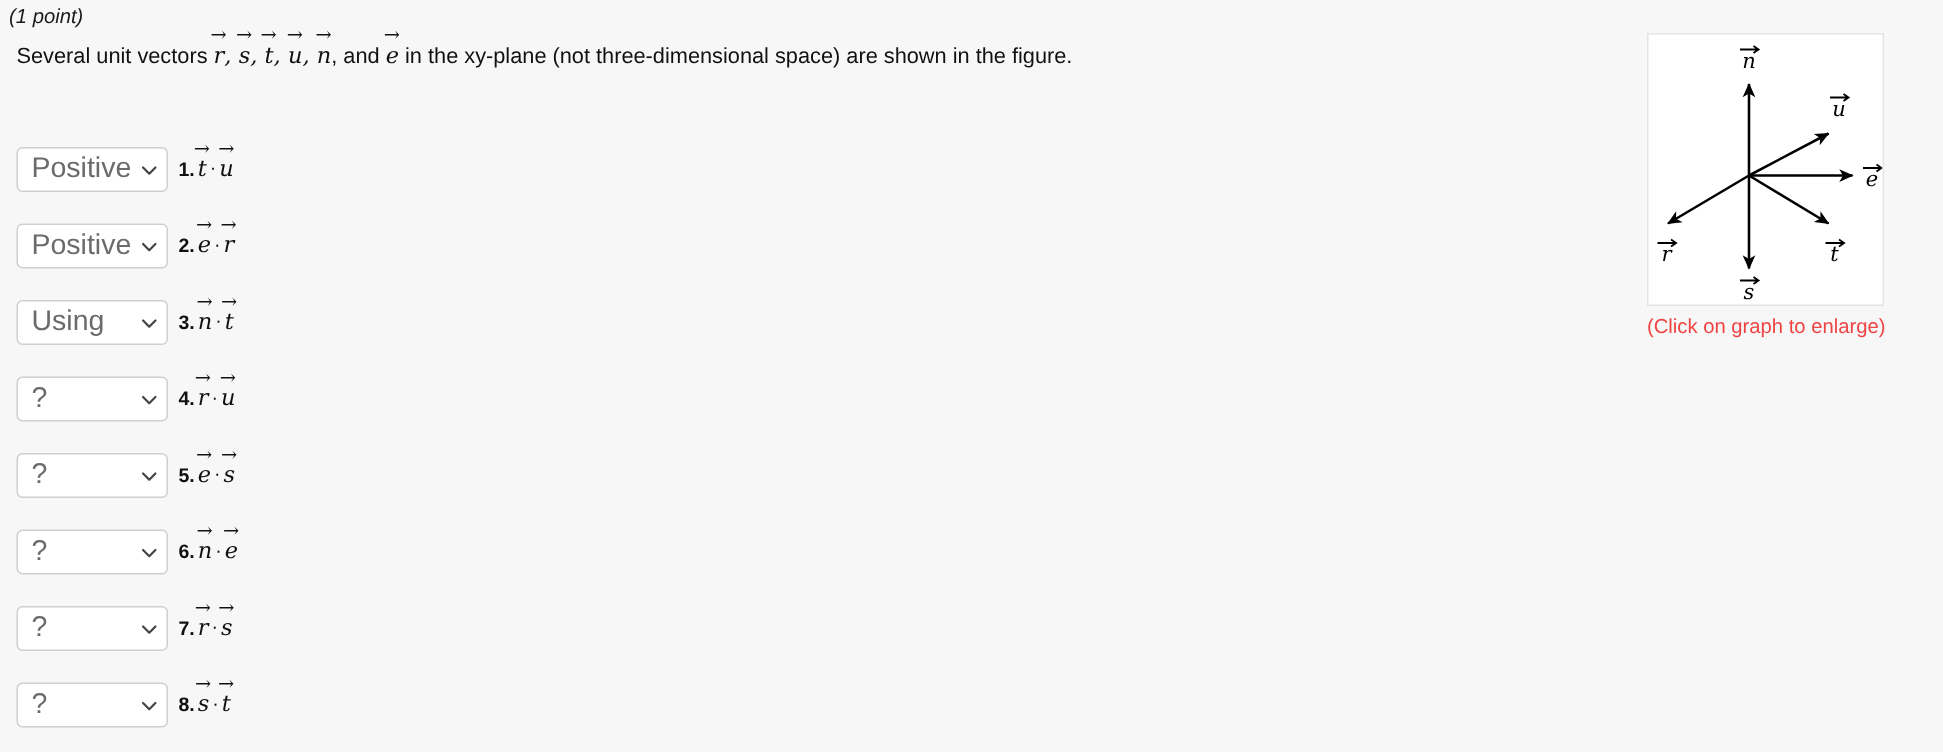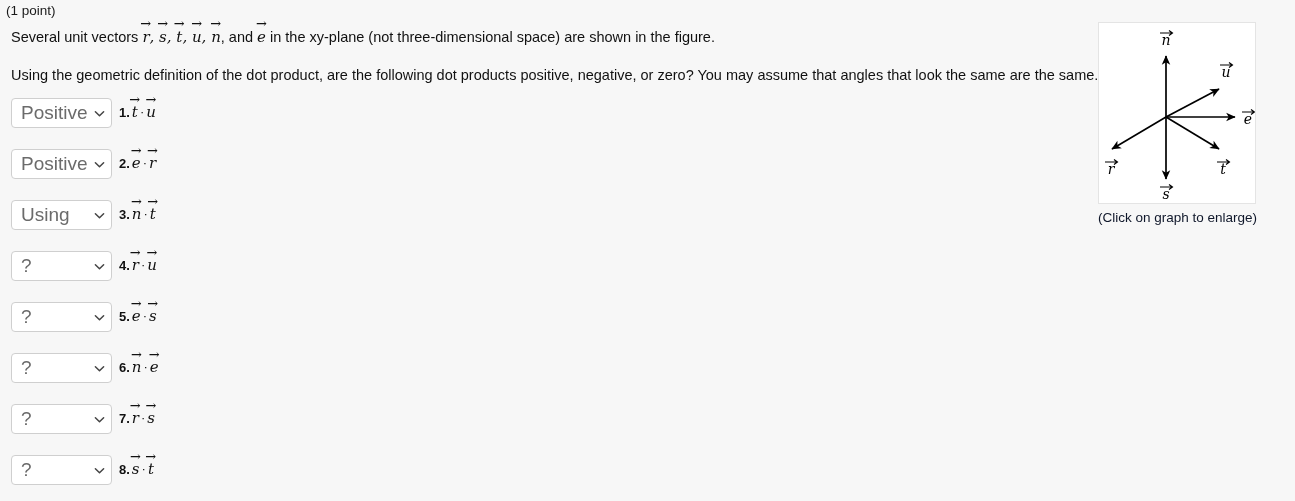--- a/index.html
+++ b/index.html
@@ -25,20 +25,21 @@
     height: 501px;
   }
 
   #point-value {
     position: absolute;
     left: 6px;
     top: 2px;
     font-size: 13.5px;
     color: #1a1a1a;
     line-height: 18px;
+    font-style: italic;
   }
 
   #intro-text {
     position: absolute;
     left: 11px;
     top: 26px;
     font-size: 14.5px;
     line-height: 20px;
     color: #111;
     white-space: nowrap;
@@ -158,35 +159,34 @@
     width: 156px;
     height: 180px;
   }
   #figure-caption {
     position: absolute;
     left: 1090px;
     top: 210px;
     width: 175px;
     text-align: center;
     font-size: 13.5px;
-    color: #0f172a;
+    color: #ef4444;
   }
 </style>
 </head>
 <body>
 
 <div id="left-column">
 
   <div id="point-value">(1 point)</div>
 
   <div id="intro-text">
     <span>Several unit vectors </span><span class="math"><span class="vec"><span class="arw">→</span><span>r</span></span>, <span class="vec"><span class="arw">→</span><span>s</span></span>, <span class="vec"><span class="arw">→</span><span>t</span></span>, <span class="vec"><span class="arw">→</span><span>u</span></span>, <span class="vec"><span class="arw">→</span><span>n</span></span></span><span>, and </span><span class="math"><span class="vec"><span class="arw">→</span><span>e</span></span></span><span> in the xy-plane (not three-dimensional space) are shown in the figure.</span>
   </div>
 
-  <div id="question-text">Using the geometric definition of the dot product, are the following dot products positive, negative, or zero? You may assume that angles that look the same are the same.</div>
 
   <div id="rows">
 
     <div class="q-row">
       <div class="select-box">
         <span class="select-value">Positive</span>
         <span class="chev">
             <svg viewBox="0 0 12 12">
               <path d="M1.5 4 L6 8.5 L10.5 4" fill="none" stroke="#444" stroke-width="1.6" stroke-linecap="round" stroke-linejoin="round"></path>
             </svg>

